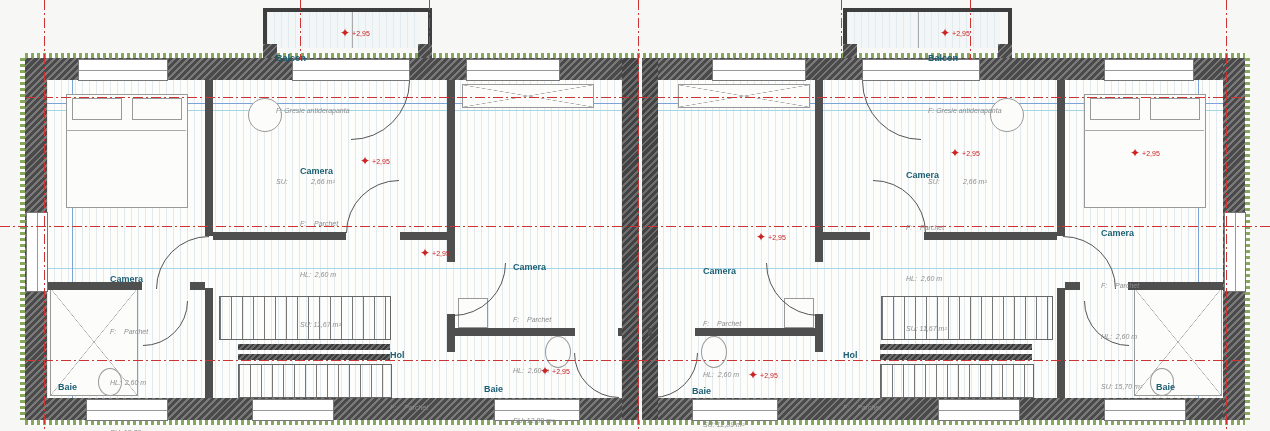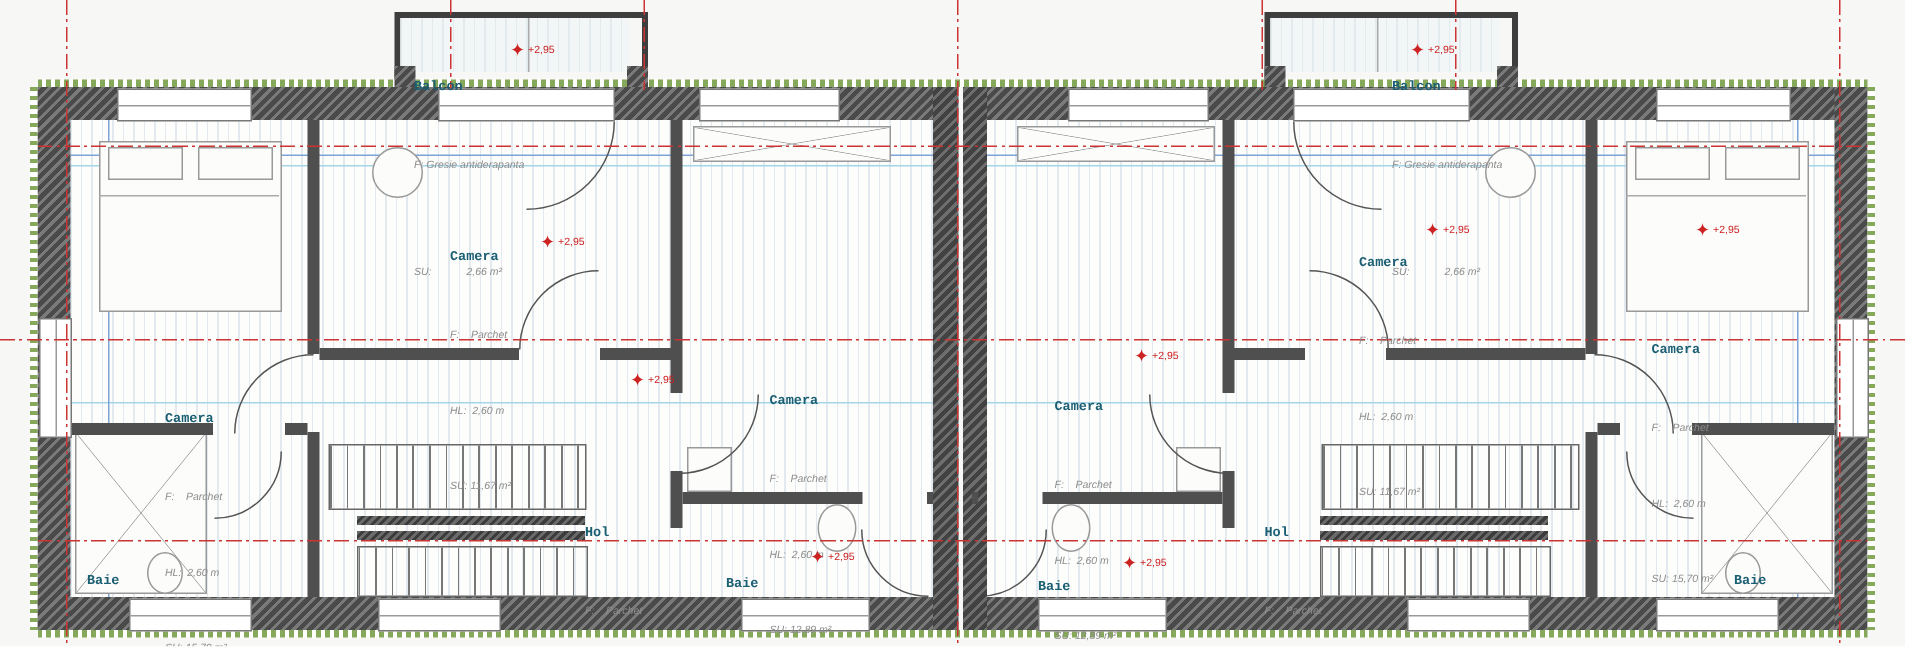--- a/index.html
+++ b/index.html
@@ -41,21 +41,21 @@
   .xbox{background-image:
      linear-gradient(to top right,transparent calc(50% - 0.5px),#a0a0a0 50%,transparent calc(50% + 0.5px)),
      linear-gradient(to bottom right,transparent calc(50% - 0.5px),#a0a0a0 50%,transparent calc(50% + 0.5px));}
   .thin{position:absolute;background:#aaa;z-index:3;}
   
   .treads{position:absolute;border:1px solid #666;z-index:3;
      background:repeating-linear-gradient(90deg,#777 0 1px,transparent 1px 11px);}
   .rail{position:absolute;background:repeating-linear-gradient(135deg,#6a6a6a 0 2px,#3c3c3c 2px 4px);z-index:4;}
   
   .room-label{position:absolute;z-index:12;line-height:1.3;white-space:pre;}
-  .room-name{font-weight:bold;color:#1b5f73;font-size:9px;font-family:Liberation Mono, monospace;}
+  .room-name{font-weight:bold;color:#1b5f73;font-size:9px;}
   .room-line{font-style:italic;color:#8d8d8d;font-size:7px;}
   .marker{position:absolute;z-index:12;color:#c22;font-size:7px;white-space:nowrap;display:flex;align-items:center;gap:2px;}
   .marker::before{content:"✦";font-size:12px;line-height:10px;color:#c22;}
   .dim{position:absolute;z-index:12;color:#555;font-size:6.5px;line-height:1.2;white-space:pre-line;text-align:center;}
   .dim.rot{transform:rotate(-90deg);transform-origin:left top;white-space:nowrap;}
   .dim.stair{color:#333;font-size:7px;font-weight:bold;letter-spacing:0.5px;}
 </style>
 </head>
 <body>
 

